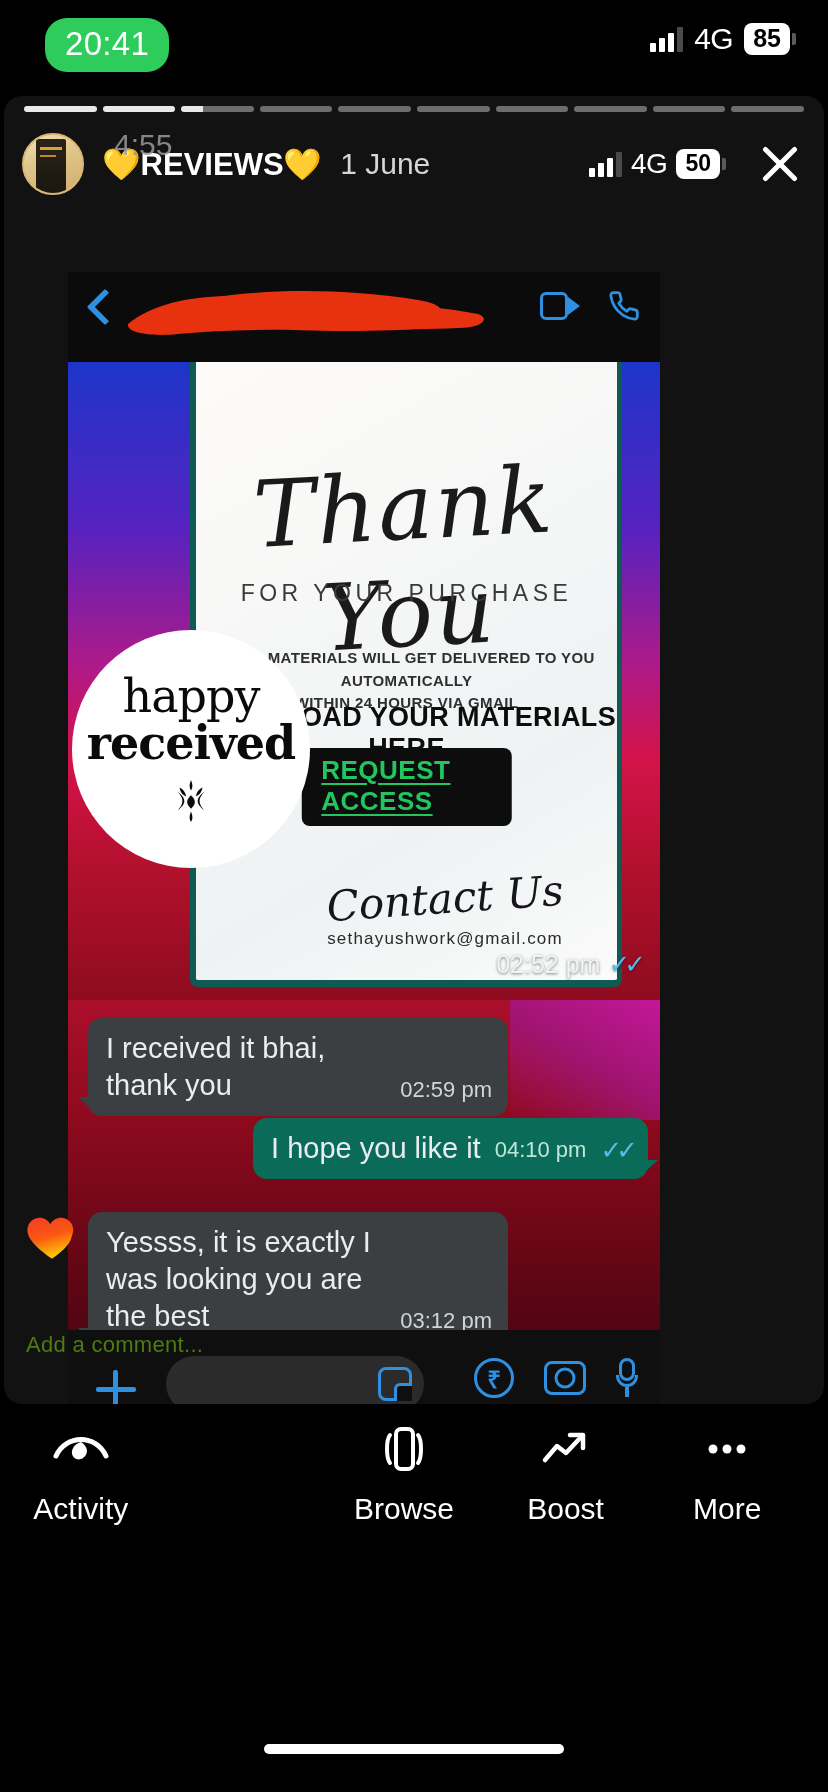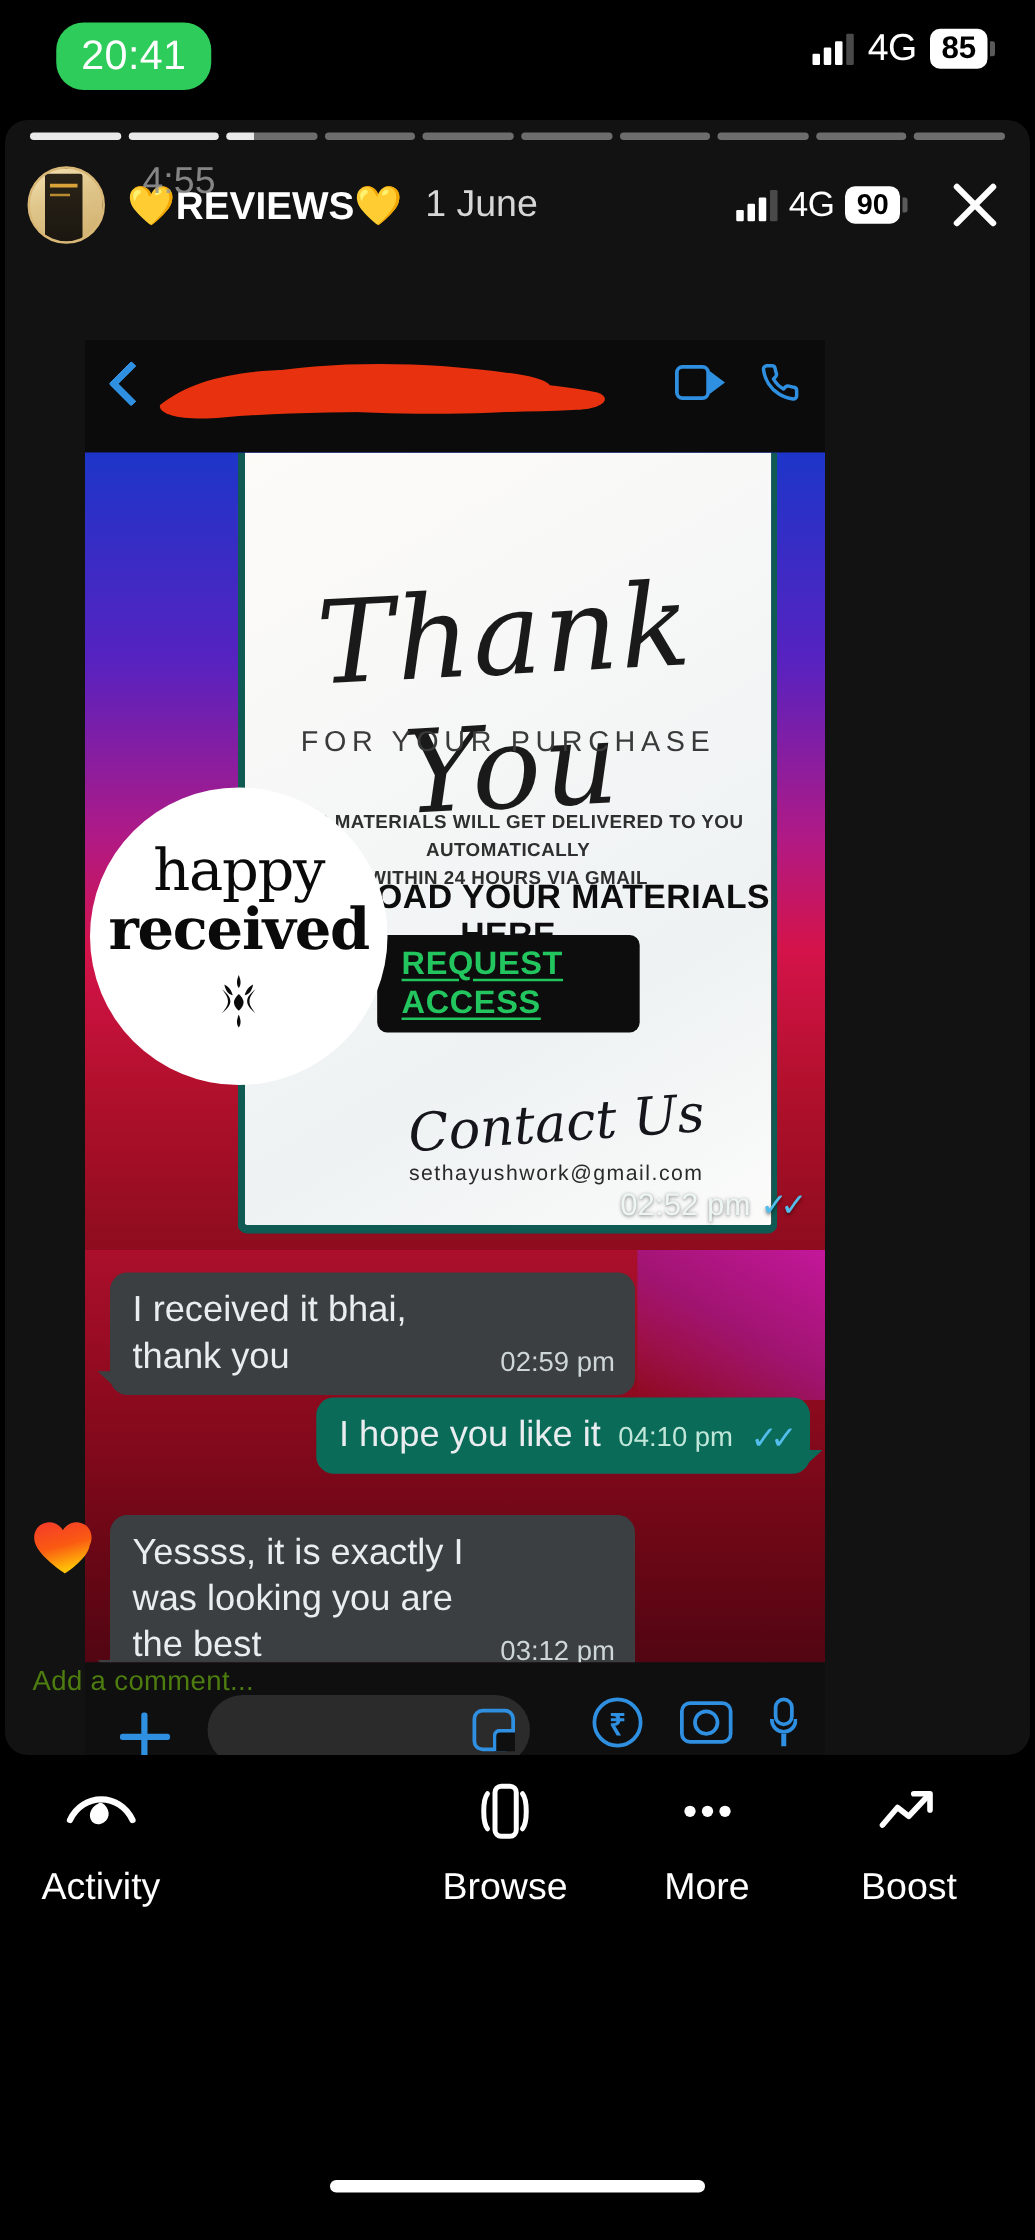--- a/index.html
+++ b/index.html
@@ -346,21 +346,21 @@
     <div class="story-head-right">
       <span class="mini-status">
         <span class="sig-bars">
             <i></i>
             <i></i>
             <i></i>
             <i></i>
           </span>
         <span class="net-label">4G</span>
         <span class="batt-wrap">
-          <span class="batt">90</span>
+          <span class="batt">50</span>
           <span class="batt-tip"></span>
         </span>
       </span>
       <span class="close-x"></span>
     </div>
   </div>
   <div class="ghost-time">4:55</div>
 
   <div class="shot">
 
@@ -503,32 +503,32 @@
           <path d="M11 9 C 7 14, 7 32, 11 37" stroke="#fff" stroke-width="4" fill="none" stroke-linecap="round"></path>
           <path d="M39 9 C 43 14, 43 32, 39 37" stroke="#fff" stroke-width="4" fill="none" stroke-linecap="round"></path>
         </svg>
       </span>
       <span class="lbl">Browse</span>
     </div>
 
     <div class="tab">
       <span>
         <svg width="52" height="46" viewBox="0 0 52 46">
+          <path d="M5 34 L 17 20 L 26 27 L 42 10" stroke="#fff" stroke-width="4.5" fill="none" stroke-linecap="round" stroke-linejoin="round"></path>
+          <path d="M30 9 L 43 9 L 43 22" stroke="#fff" stroke-width="4.5" fill="none" stroke-linecap="round" stroke-linejoin="round"></path>
+        </svg>
+      </span>
+      <span class="lbl">Boost</span>
+    </div>
+
+    <div class="tab">
+      <span>
+        <svg width="52" height="46" viewBox="0 0 52 46">
           <circle cx="12" cy="23" r="4.5" fill="#fff"></circle>
           <circle cx="26" cy="23" r="4.5" fill="#fff"></circle>
           <circle cx="40" cy="23" r="4.5" fill="#fff"></circle>
         </svg>
       </span>
       <span class="lbl">More</span>
     </div>
-
-    <div class="tab">
-      <span>
-        <svg width="52" height="46" viewBox="0 0 52 46">
-          <path d="M5 34 L 17 20 L 26 27 L 42 10" stroke="#fff" stroke-width="4.5" fill="none" stroke-linecap="round" stroke-linejoin="round"></path>
-          <path d="M30 9 L 43 9 L 43 22" stroke="#fff" stroke-width="4.5" fill="none" stroke-linecap="round" stroke-linejoin="round"></path>
-        </svg>
-      </span>
-      <span class="lbl">Boost</span>
-    </div>
   </div>
   <div class="home-indicator"></div>
 </div>
 
 </body></html>

